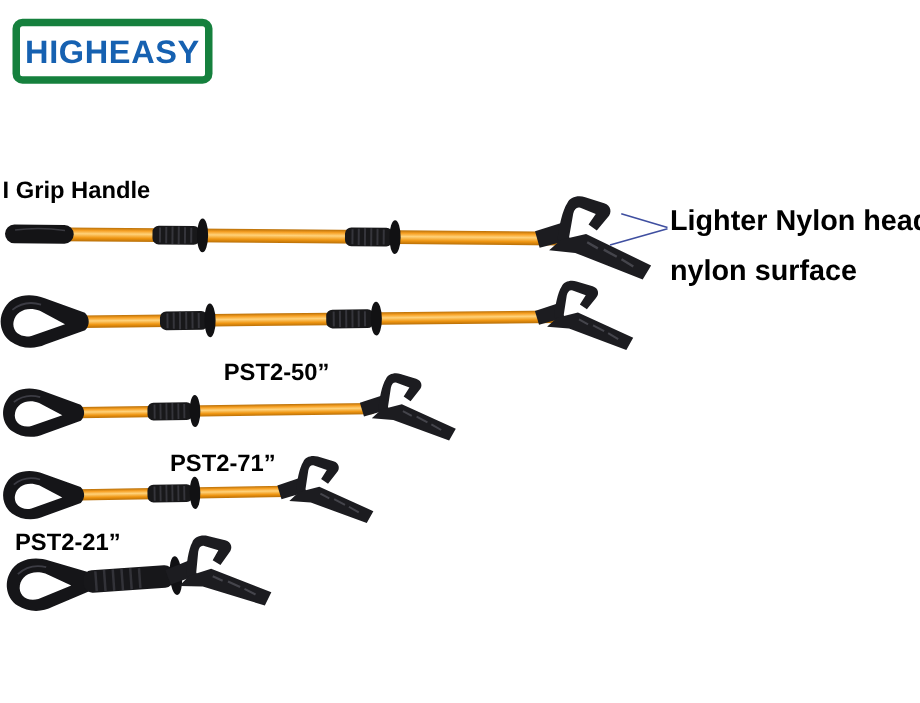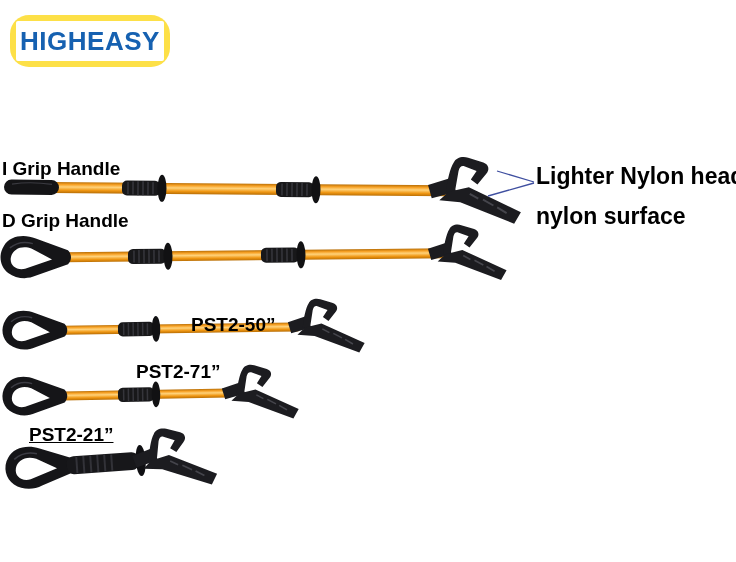--- a/index.html
+++ b/index.html
@@ -4,21 +4,21 @@
 <style>
   html,body{margin:0;padding:0;background:#ffffff;}
   .stage{
     position:relative;width:736px;height:562px;background:#ffffff;overflow:hidden;
     font-family:"Liberation Sans",sans-serif;
   }
   .scene{position:absolute;left:0;top:0;}
   
   .logo{
     position:absolute;left:10px;top:15px;width:160px;height:52px;
-    background:#fde047;border-radius:19px;padding:6px;box-sizing:border-box;
+    background:#15803d;border-radius:8px;padding:6px;box-sizing:border-box;
   }
   .logo-inner{
     background:#ffffff;border-radius:2px;width:100%;height:100%;
     display:flex;align-items:center;justify-content:center;
   }
   .logo-text{
     color:#1661b1;font-weight:700;font-size:26px;letter-spacing:.5px;
     font-family:"Liberation Sans",sans-serif;line-height:1;
   }
   
@@ -107,28 +107,27 @@
 
     <path d="M534,182 L497,171 M534,183 L488,196" stroke="#3f4fa0" stroke-width="1.3" fill="none"></path>
   </svg>
 
   <div class="logo">
     <div class="logo-inner">
       <span class="logo-text">HIGHEASY</span>
     </div>
   </div>
 
-  <div class="lbl lbl-md" style="left:2px;top:159px;text-align:center;">I Grip Handle</div>
-
-  <div class="lbl lbl-md" style="left:2px;top:211px;">D Grip Handle</div>
+  <div class="lbl lbl-md" style="left:2px;top:143px;text-align:center;">I Grip Handle</div>
 
 
-  <div class="lbl lbl-md" style="left:179px;top:315px;margin-left:12px;">PST2-50”</div>
+
+  <div class="lbl lbl-md" style="left:179px;top:289px;">PST2-50”</div>
 
   <div class="lbl lbl-md" style="left:136px;top:362px;">PST2-71”</div>
 
-  <div class="lbl lbl-md" style="left:29px;top:425px;text-decoration:underline;">PST2-21”</div>
+  <div class="lbl lbl-md" style="left:12px;top:425px;">PST2-21”</div>
 
   <div class="lbl lbl-lg" style="left:536px;top:164px;">Lighter Nylon head,</div>
 
   <div class="lbl lbl-lg" style="left:536px;top:204px;">nylon surface</div>
 
 </div>
 
 </body></html>

